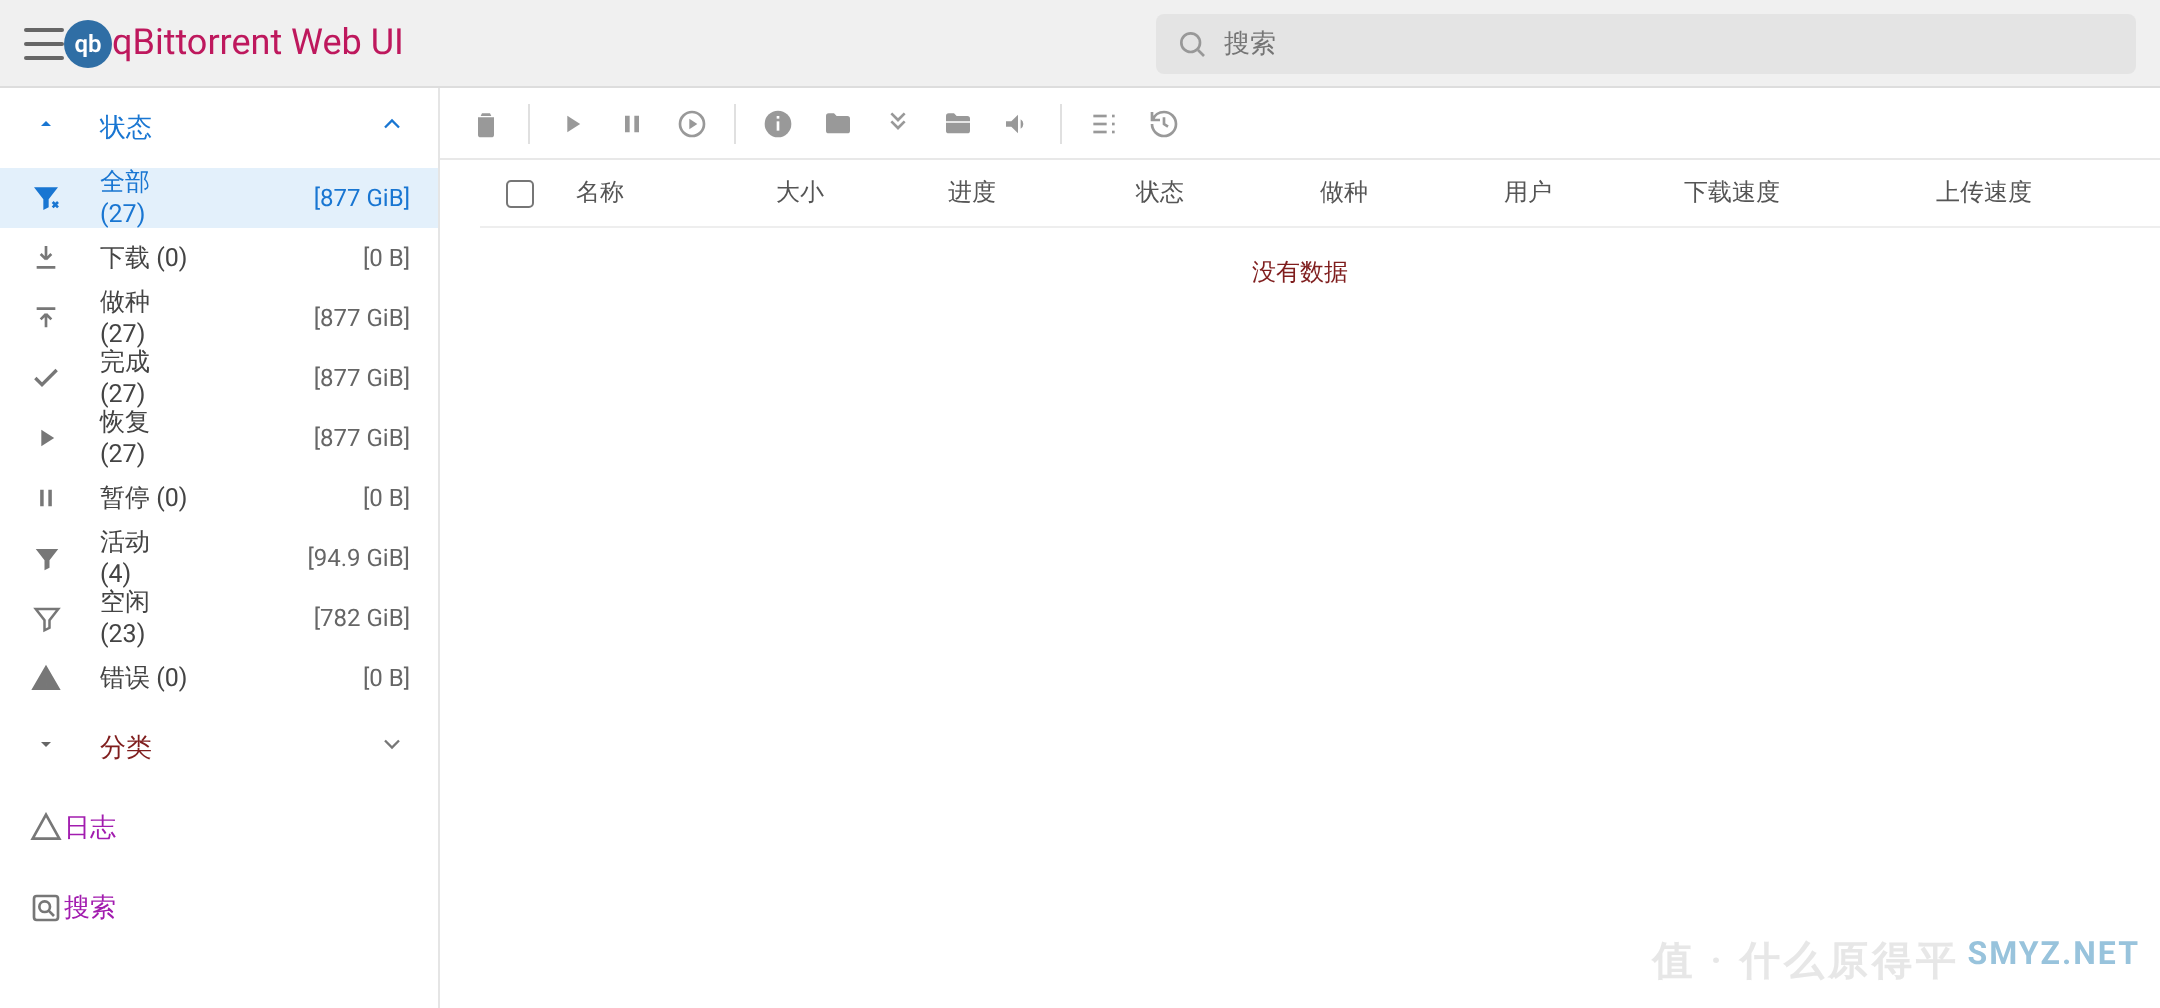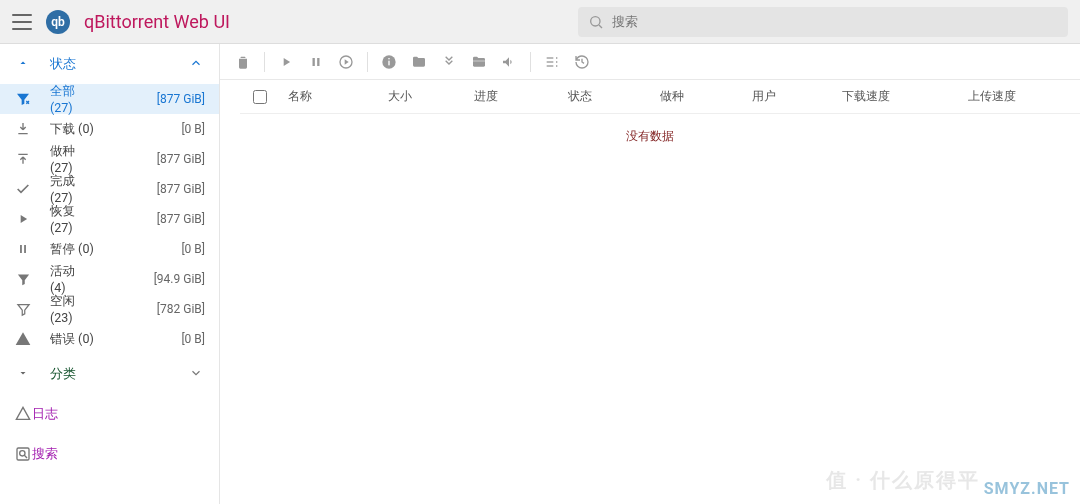--- a/index.html
+++ b/index.html
@@ -1,18 +1,18 @@
 <!DOCTYPE html>
 <html><head>
 <meta charset="utf-8">
 <style>
 * { margin: 0; padding: 0; box-sizing: border-box; }
 body { font-family: -apple-system, BlinkMacSystemFont, "Segoe UI", Roboto, Arial, sans-serif; font-size: 13px; color: #333; background: #fff; width: 1080px; height: 504px; overflow: hidden; position: relative; }
 
-.topbar { height: 44px; background: #f0f0f0; border-bottom: 1px solid #ddd; display: flex; align-items: center; padding: 12px 12px; gap: 14px; }
+.topbar { height: 44px; background: #f0f0f0; border-bottom: 1px solid #ddd; display: flex; align-items: center; padding: 12px 12px; }
 .hamburger { width: 20px; height: 16px; cursor: pointer; display: flex; flex-direction: column; justify-content: space-between; }
 .hamburger span { display: block; height: 2px; background: #666; border-radius: 1px; }
 .logo { width: 24px; height: 24px; border-radius: 50%; background: #2f6ea5; color: #fff; display: flex; align-items: center; justify-content: center; font-size: 12px; font-weight: 600; }
 .app-title { font-size: 18px; font-weight: 400; color: #be185d; flex: 0 0 auto; }
 .topbar-spacer { flex: 1; }
 .search-wrap { width: 490px; height: 30px; background: #e4e4e4; border-radius: 4px; display: flex; align-items: center; padding: 0 10px; gap: 8px; }
 .search-wrap svg { flex: 0 0 auto; opacity: .6; }
 .search-input { flex: 1; border: none; background: transparent; outline: none; font-size: 13px; color: #555; }
 
 .main { display: flex; height: calc(100% - 44px); }
@@ -47,21 +47,21 @@
 .th.size { width: 86px; }
 .th.prog { width: 94px; }
 .th.stat { width: 92px; }
 .th.seed { width: 92px; }
 .th.peer { width: 90px; }
 .th.dl   { width: 126px; }
 .th.ul   { width: 120px; }
 
 .empty { text-align: center; color: #7f1d1d; font-size: 12px; padding-top: 14px; }
 
-.watermark { position: absolute; right: 10px; bottom: 6px; color: #87b9d6; font-size: 16px; font-weight: 700; letter-spacing: 1px; opacity: .85; }
+.watermark { position: absolute; right: 10px; bottom: 18px; color: #87b9d6; font-size: 16px; font-weight: 700; letter-spacing: 1px; opacity: .85; }
 .wm2 { position: absolute; right: 100px; bottom: 10px; color: #d8d8d8; font-size: 20px; font-weight: 600; letter-spacing: 2px; opacity:.6;}
 </style>
 </head>
 <body>
 
 <div class="topbar">
   <div class="hamburger">
       <span></span>
       <span></span>
       <span></span>
@@ -178,21 +178,21 @@
           </span>
           <span class="lbl">错误 (0)</span>
           <span class="sz">[0 B]</span>
         </div>
       </div>
 
     <div class="sb-head plain">
       <span class="ico"><svg width="12" height="12" viewBox="0 0 24 24" fill="#666">
             <path d="M7 10l5 5 5-5z"></path>
           </svg></span>
-      <span class="lbl" style="color:#14532d">分类</span>
+      <span class="lbl" style="color:#7f1d1d">分类</span>
       <span class="chev"><svg width="14" height="14" viewBox="0 0 24 24" fill="none" stroke="#777" stroke-width="2">
             <polyline points="6 9 12 15 18 9"></polyline>
           </svg></span>
     </div>
 
 
     <div id="nav-list">
         <div class="sb-nav">
           <span class="ico">
             <svg width="16" height="16" viewBox="0 0 24 24" fill="none" stroke="#777" stroke-width="2">

